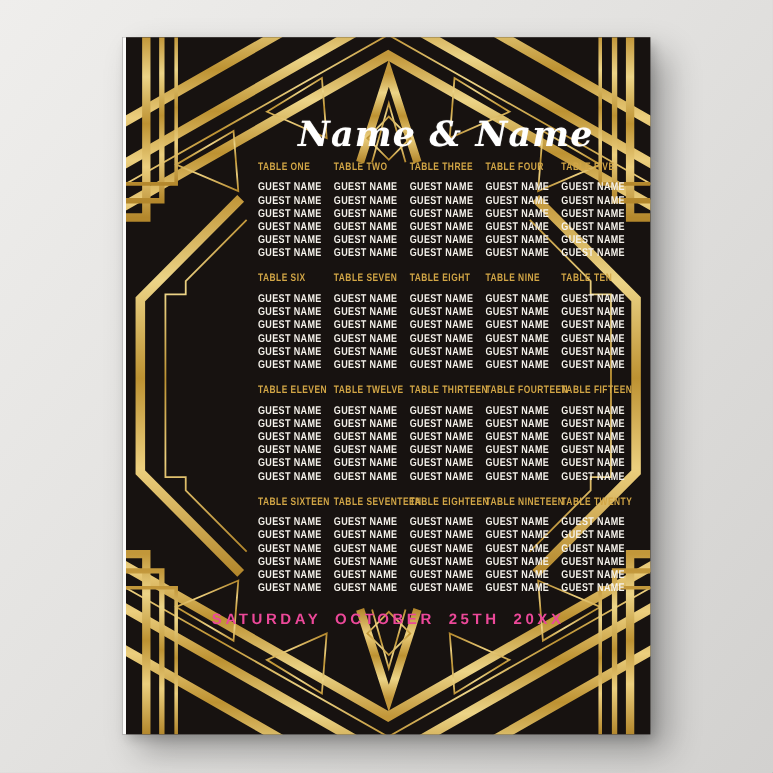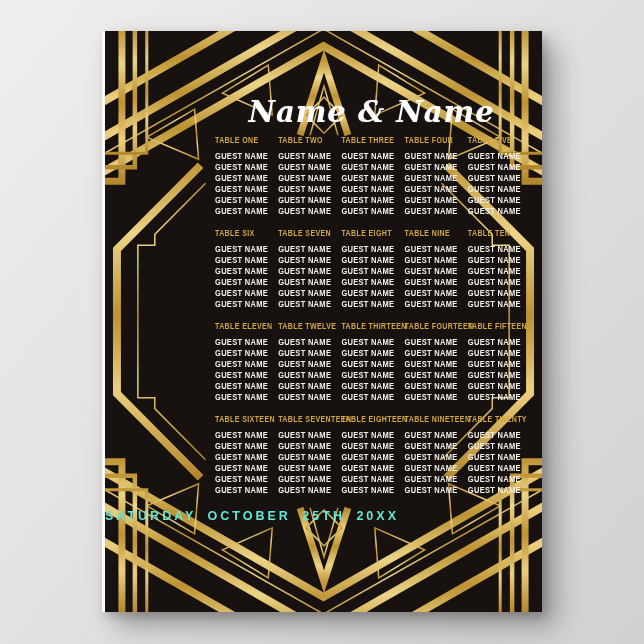--- a/index.html
+++ b/index.html
@@ -32,22 +32,22 @@
     color:var(--gold,#d2a646);font-size:7px;font-weight:700;letter-spacing:.4px;
     white-space:nowrap;margin-bottom:7px;
     transform:scaleY(1.3);transform-origin:center;
   }
   .guest{
     color:#f6f3ec;font-size:7.5px;font-weight:700;letter-spacing:.3px;
     line-height:11px;white-space:nowrap;
     transform:scaleY(1.25);transform-origin:center;
   }
   .event-date{
-    position:absolute;left:0;top:478px;width:100%;
-    color:#5eead4;font-size:12.5px;font-weight:600;letter-spacing:3px;word-spacing:5px;
+    position:absolute;left:0;top:478px;width:100%;text-align:center;
+    color:#ec4899;font-size:12.5px;font-weight:600;letter-spacing:3px;word-spacing:5px;
     white-space:nowrap;
   }
 </style>
 </head>
 <body style="--gold: #d2a646; --ink: #171210;">
 
 <div class="backdrop" style="position:absolute;inset:0;">
   <div class="poster">
 
     <svg class="frame" viewBox="0 0 439 580" preserveAspectRatio="none" xmlns="http://www.w3.org/2000/svg">

